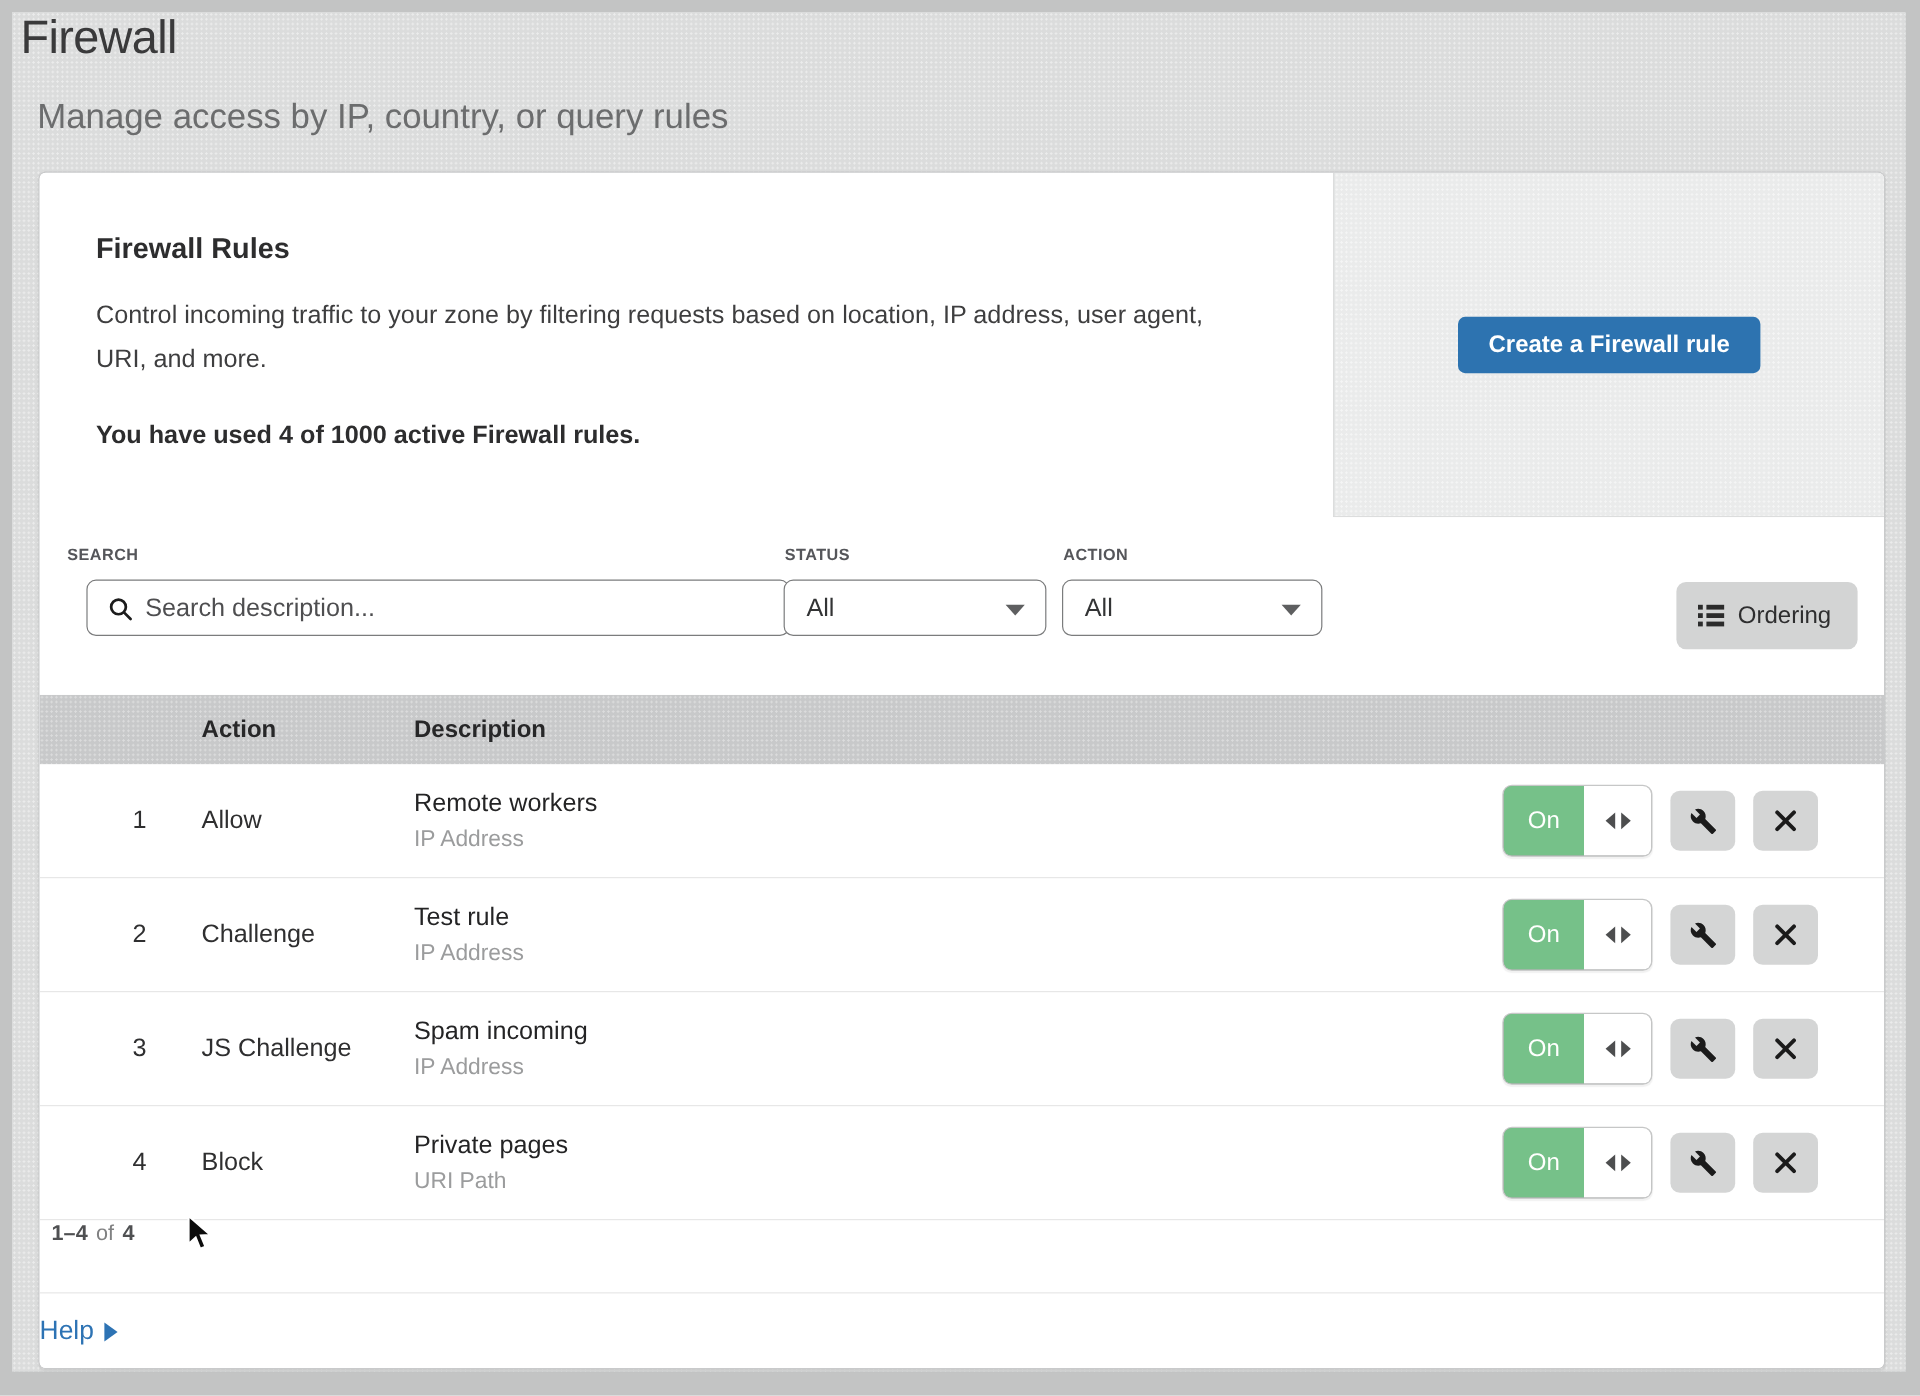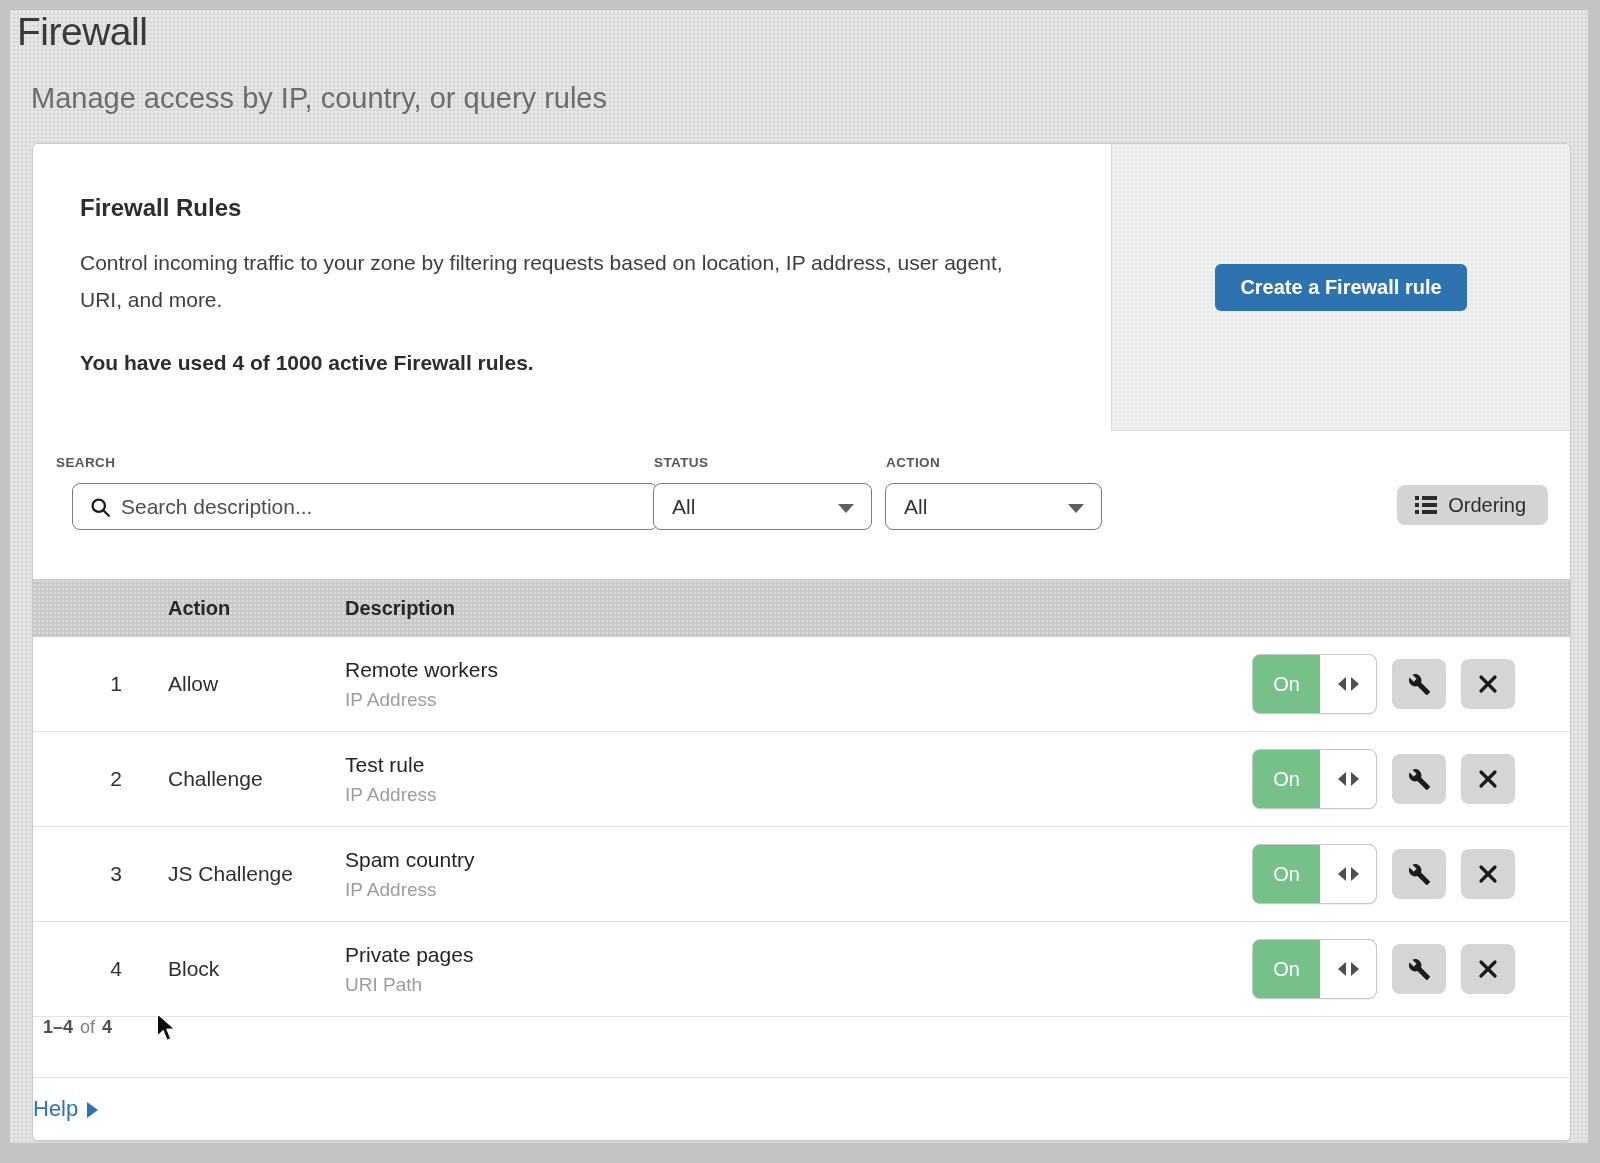--- a/index.html
+++ b/index.html
@@ -90,21 +90,21 @@
   }
   .sel-status { left:620px; width:219px; }
   .sel-action { left:852px; width:217px; }
   .caret {
     position:absolute; right:17px; top:20px;
     width:0; height:0;
     border-left:8px solid transparent; border-right:8px solid transparent;
     border-top:9px solid #5e5f60;
   }
   .btn-ordering {
-    position:absolute; right:22px; top:54px; height:40px;
+    position:absolute; right:22px; top:54px; height:56px;
     background:#d3d4d4; border:none; border-radius:8px;
     display:flex; align-items:center; gap:11px;
     padding:0 22px 0 18px;
     font-family:"Liberation Sans", sans-serif;
     font-size:20px; color:#2e2e2f; cursor:pointer;
   }
   
   .thead {
     display:grid; grid-template-columns:135px 177px 1fr 340px;
     align-items:center; height:58px;
@@ -296,21 +296,21 @@
               <line x1="17" y1="3" x2="3" y2="17"></line>
             </svg>
         </button>
       </div>
     </div>
 
     <div class="row">
       <div class="cell-priority">3</div>
       <div class="cell-action">JS Challenge</div>
       <div class="cell-desc">
-        <div class="desc-main">Spam country</div>
+        <div class="desc-main">Spam incoming</div>
         <div class="desc-sub">IP Address</div>
       </div>
       <div class="cell-controls">
         <div class="toggle">
           <span class="toggle-on">On</span>
           <span class="toggle-handle">
             <span class="arr-left"></span>
             <span class="arr-right"></span>
           </span>
         </div>

